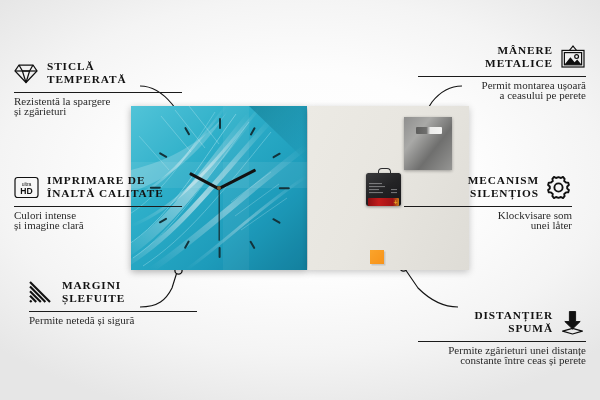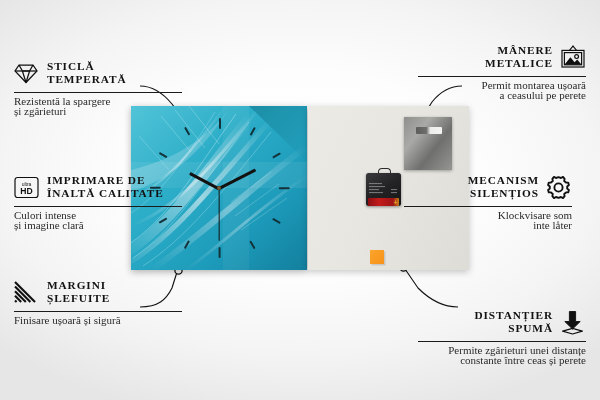--- a/index.html
+++ b/index.html
@@ -361,38 +361,38 @@
         </svg>
       </span>
       <span class="feat-title">IMPRIMARE DE
 ÎNALTĂ CALITATE</span>
     </div>
     <div class="feat-rule"></div>
     <div class="feat-desc">Culori intense
 și imagine clară</div>
   </div>
 
-  <div class="feature left" style="left:14px; top:277px;">
+  <div class="feature left" style="left:29px; top:277px;">
     <div class="feat-head">
       <span class="icon">
         <svg width="24" height="22" viewBox="0 0 24 22">
           <g stroke="currentColor" stroke-width="2.1" stroke-linecap="butt">
             <path d="M1 1  L21 21"></path>
             <path d="M1 5.6 L16.4 21"></path>
             <path d="M1 10.2 L11.8 21"></path>
             <path d="M1 14.8 L7.2 21"></path>
             <path d="M1 19.4 L2.6 21"></path>
           </g>
         </svg>
       </span>
       <span class="feat-title">MARGINI
 ȘLEFUITE</span>
     </div>
     <div class="feat-rule"></div>
-    <div class="feat-desc">Finisare ușoară și sigură</div>
+    <div class="feat-desc">Permite netedă și sigură</div>
   </div>
 
   <div class="feature right" style="left:418px; top:42px;">
     <div class="feat-head">
       <span class="icon">
         <svg width="26" height="24" viewBox="0 0 26 24" fill="none" stroke="currentColor" stroke-width="1.2">
           <path d="M13 1 L9.5 5.4 M13 1 L16.5 5.4"></path>
           <circle cx="13" cy="1.4" r="0.9" fill="currentColor" stroke="none"></circle>
           <rect x="2" y="5.4" width="22" height="16.6"></rect>
           <rect x="4.4" y="7.6" width="17.2" height="12.2"></rect>
@@ -423,21 +423,21 @@
                    L5.0 7.6 L6.8 6.1 L6.4 3.9 L8.0 1.9
                    L10.0 3.0 Z" stroke-linejoin="round"></path>
           <circle cx="12.5" cy="12.5" r="4.1"></circle>
         </svg>
       </span>
       <span class="feat-title">MECANISM
 SILENȚIOS</span>
     </div>
     <div class="feat-rule"></div>
     <div class="feat-desc">Klockvisare som
-inte låter</div>
+unei låter</div>
   </div>
 
   <div class="feature right" style="left:418px; top:277px; width:168px;margin-top:30px;">
     <div class="feat-head">
       <span class="icon">
         <svg width="25" height="25" viewBox="0 0 25 25">
           <path d="M9.4 1.5 H15.6 V11.5 H20.2 L12.5 19 L4.8 11.5 H9.4 Z" fill="currentColor" stroke="currentColor" stroke-width="0.9" stroke-linejoin="round"></path>
           <path d="M12.5 18.4 L22.4 21.2 L12.5 24 L2.6 21.2 Z" fill="none" stroke="currentColor" stroke-width="1.2" stroke-linejoin="round"></path>
         </svg>
       </span>

